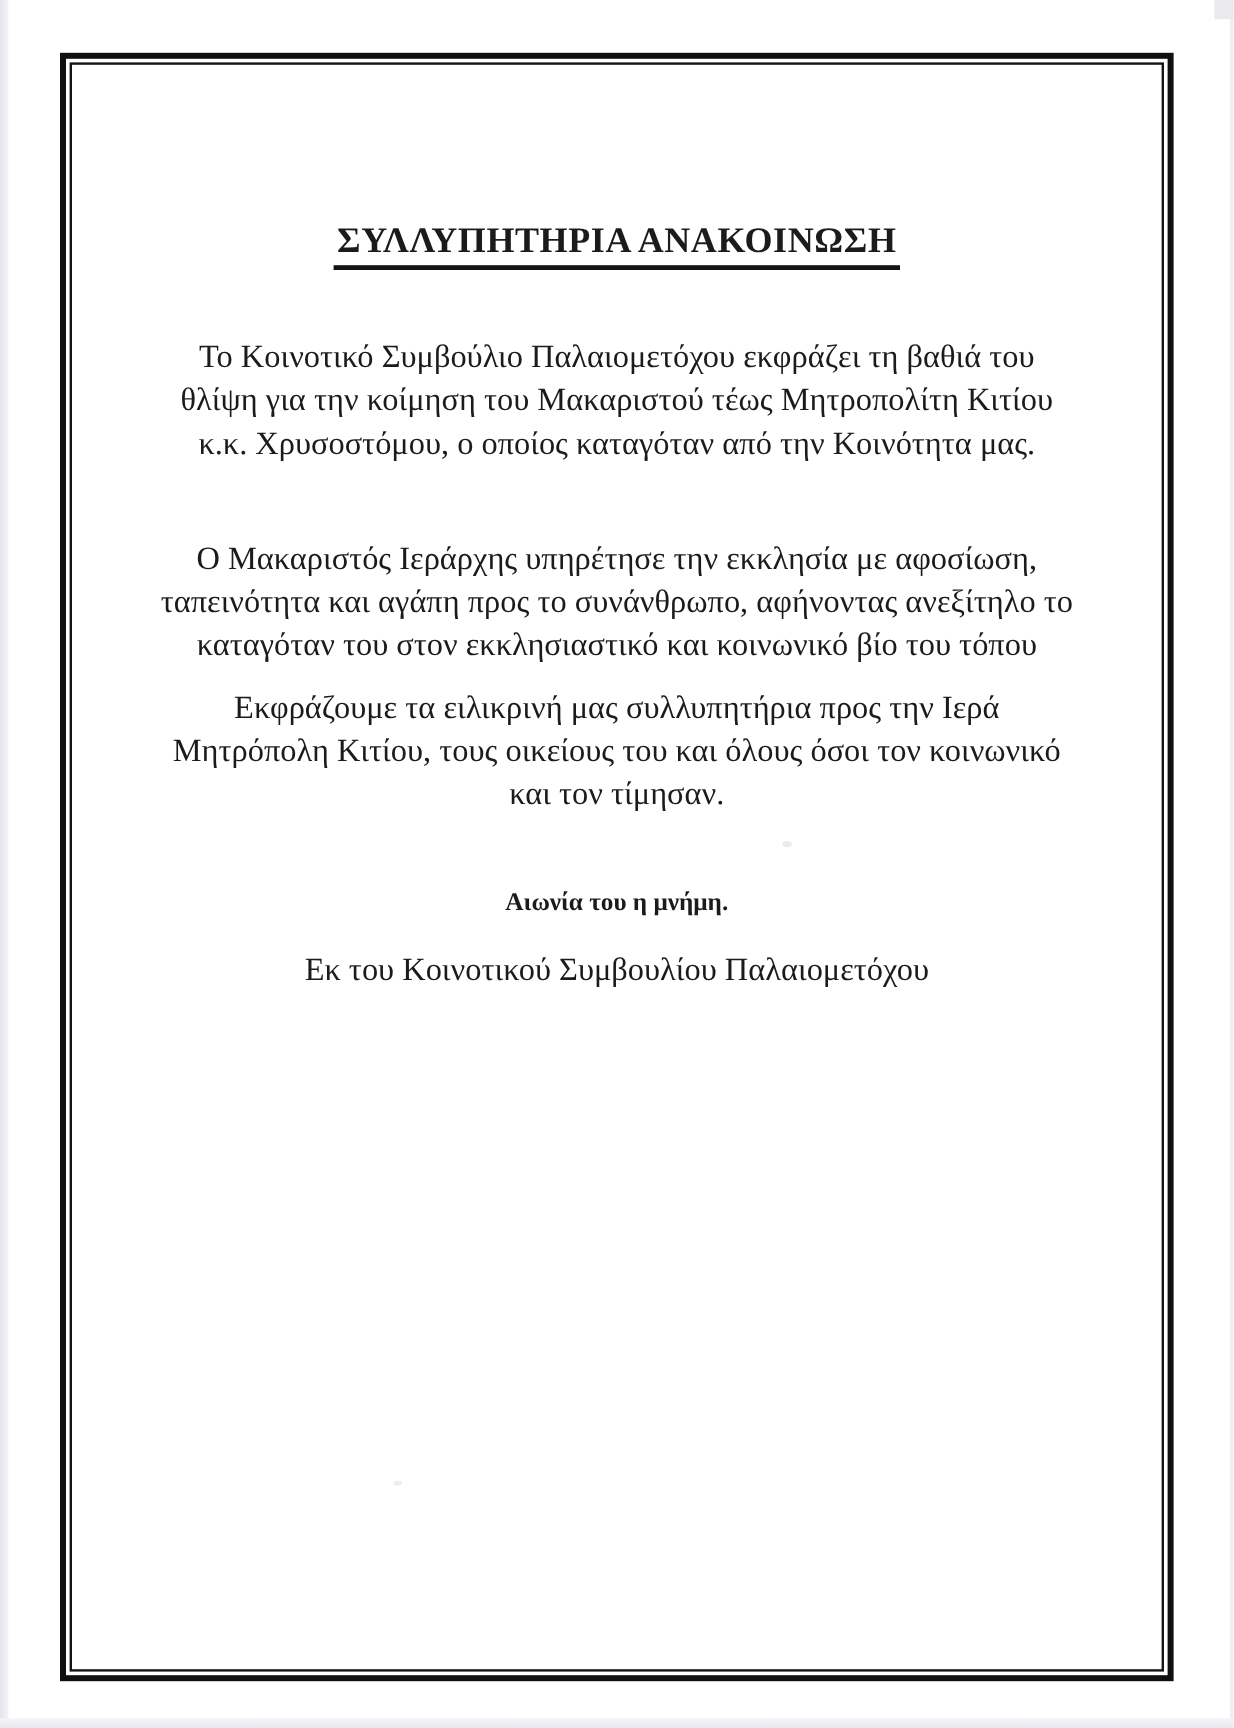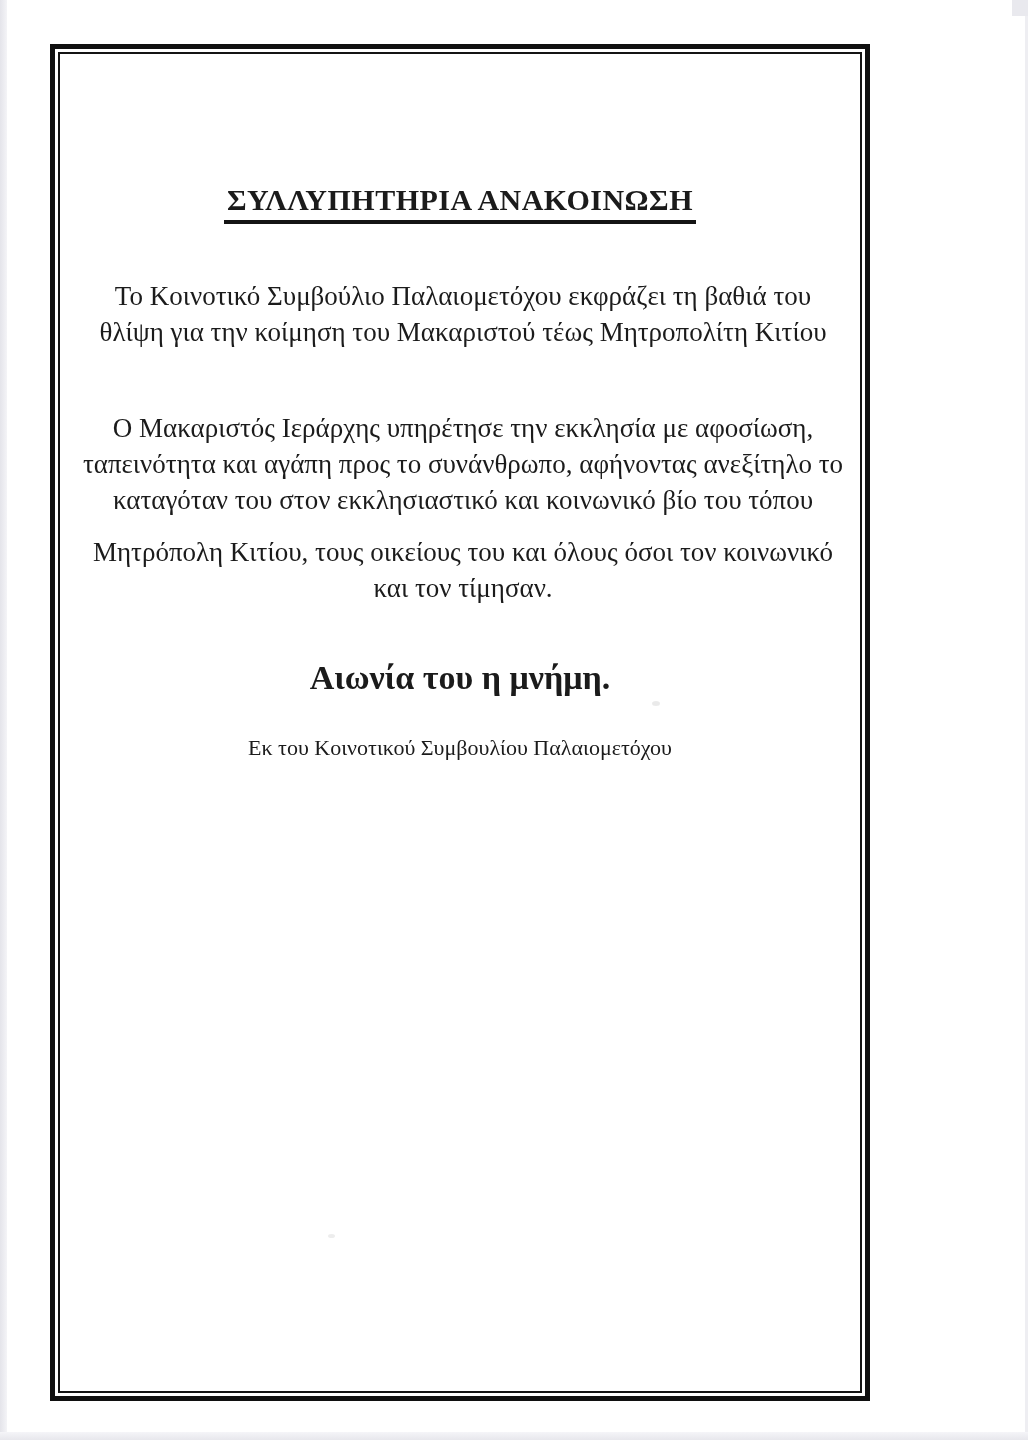--- a/index.html
+++ b/index.html
@@ -42,21 +42,21 @@
     position: absolute;
     right: 0; top: 0;
     width: 3px; height: 100%;
     background: #eeeef2;
   }
   
   .frame-outer {
     position: absolute;
     left: 50px;
     top: 44px;
-    width: 820px;
+    width: 928px;
     height: 1357px;
     box-sizing: border-box;
     border: 5px solid #101010;
   }
   .frame-inner {
     position: absolute;
     inset: 3px;
     border: 2px solid #141414;
   }
   .content {
@@ -86,27 +86,27 @@
     margin: 16px auto;
     font-size: 27px;
     line-height: 36px;
   }
   .para .line { display: block; }
   .para-1 { margin-top: 54px; }
   .para-2 { margin-top: 60px; }
   .para-3 { margin-top: 8px; }
   .closing-bold {
     margin-top: 54px;
-    font-size: 34px;
+    font-size: 21px;
     line-height: 36px;
     font-weight: bold;
   }
   .closing-sender {
     margin-top: 12px;
-    font-size: 22px;
+    font-size: 27px;
     line-height: 36px;
   }
   
   .speck-1 {
     position: absolute;
     left: 652px; top: 701px;
     width: 8px; height: 5px;
     background: #d8d8d8;
     border-radius: 50%;
     opacity: .55;
@@ -131,29 +131,31 @@
 
   <div class="frame-outer">
     <div class="frame-inner">
       <div class="content">
 
         <h1 class="title-wrap"><span class="title">ΣΥΛΛΥΠΗΤΗΡΙΑ ΑΝΑΚΟΙΝΩΣΗ</span></h1>
 
         <p class="para para-1">
           <span class="line">Το Κοινοτικό Συμβούλιο Παλαιομετόχου εκφράζει τη βαθιά του</span>
           <span class="line">θλίψη για την κοίμηση του Μακαριστού τέως Μητροπολίτη Κιτίου</span>
+          <span class="line">κ.κ. Χρυσοστόμου, ο οποίος καταγόταν από την Κοινότητα μας.</span>
         </p>
 
         <p class="para para-2">
           <span class="line">Ο Μακαριστός Ιεράρχης υπηρέτησε την εκκλησία με αφοσίωση,</span>
           <span class="line">ταπεινότητα και αγάπη προς το συνάνθρωπο, αφήνοντας ανεξίτηλο το</span>
           <span class="line">καταγόταν του στον εκκλησιαστικό και κοινωνικό βίο του τόπου</span>
         </p>
 
         <p class="para para-3">
+          <span class="line">Εκφράζουμε τα ειλικρινή μας συλλυπητήρια προς την Ιερά</span>
           <span class="line">Μητρόπολη Κιτίου, τους οικείους του και όλους όσοι τον κοινωνικό</span>
           <span class="line">και τον τίμησαν.</span>
         </p>
 
         <p class="closing-bold">Αιωνία του η μνήμη.</p>
 
         <p class="closing-sender">Εκ του Κοινοτικού Συμβουλίου Παλαιομετόχου</p>
 
       </div>
     </div>

